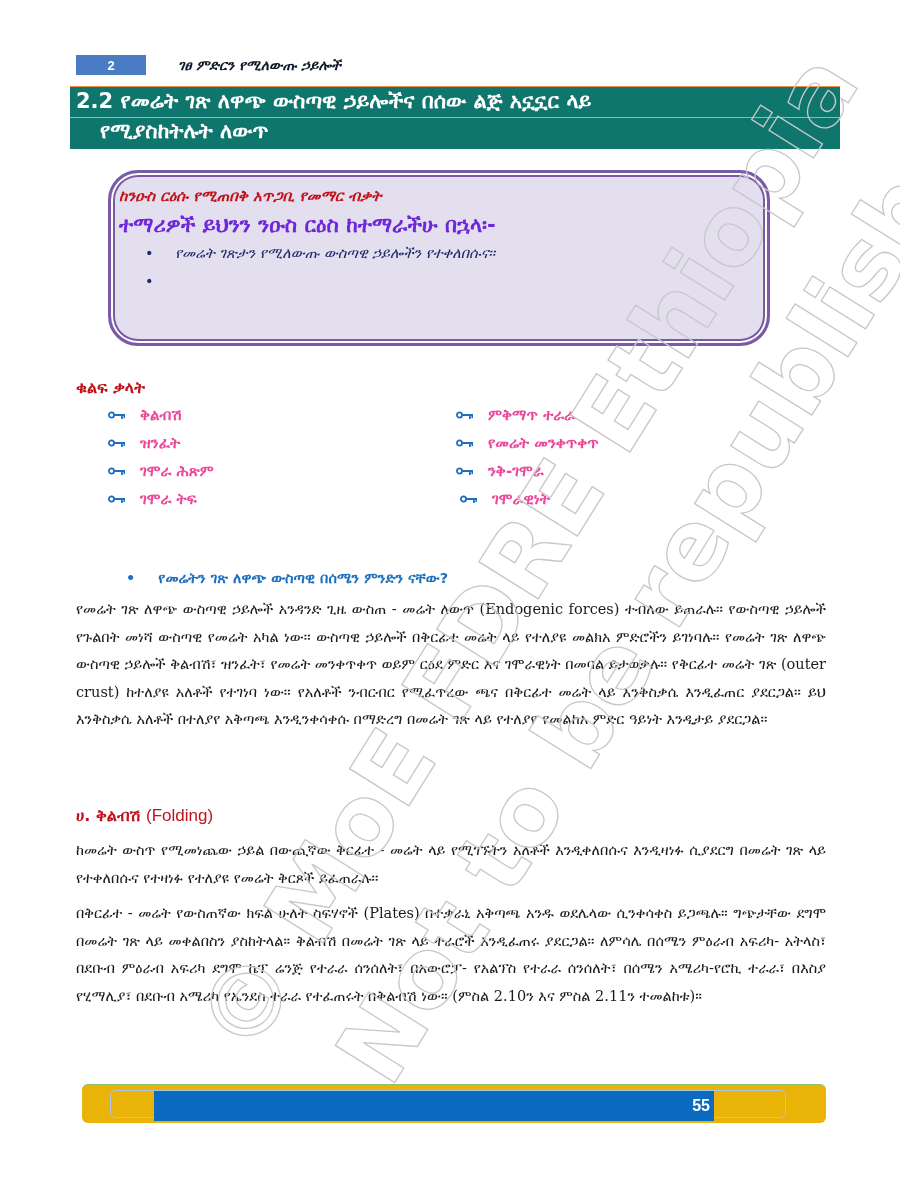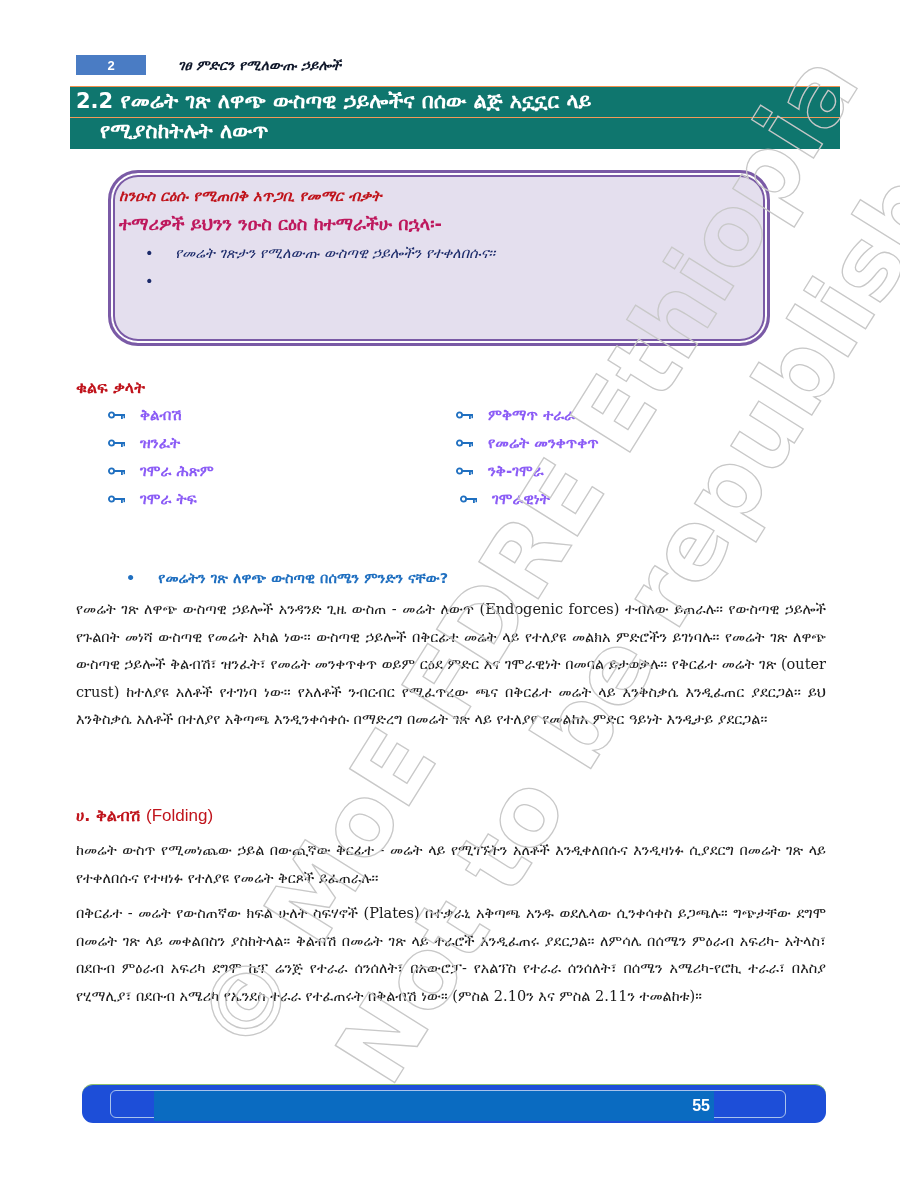--- a/index.html
+++ b/index.html
@@ -38,38 +38,38 @@
     .objectives {
       position: absolute; left: 108px; top: 170px; width: 656px; height: 170px;
       background: #e4dfee; border: 3px solid #7a5aa6; border-radius: 30px;
       box-shadow: inset 0 0 0 2px #ffffff, inset 0 0 0 4px #7a5aa6;
     }
     .obj-heading {
       position: absolute; left: 8px; top: 14px; color: #c0141c; font-style: italic; font-weight: bold;
       font-size: 15px; font-family: "DejaVu Sans", sans-serif;
     }
     .obj-intro {
-      position: absolute; left: 8px; top: 40px; color: #be185d; font-weight: bold; font-size: 18px;
+      position: absolute; left: 8px; top: 40px; color: #6d28d9; font-weight: bold; font-size: 21px;
       font-family: "DejaVu Sans", sans-serif;
     }
     .obj-list { position: absolute; left: 34px; top: 66px; margin: 0; padding: 0; list-style: none; }
     .obj-list li {
       position: relative; padding-left: 30px; color: #1b2a6a; font-style: italic; font-size: 14.5px;
       line-height: 28px; width: 560px; font-family: "DejaVu Sans", sans-serif;
     }
     .obj-list li .bullet { position: absolute; left: 0; top: 0; font-style: normal; color: #1b2a6a; }
 
     
     .kt-heading {
       position: absolute; left: 76px; top: 378px; color: #c0141c; font-weight: bold; font-size: 16px;
       font-family: "DejaVu Sans", sans-serif;
     }
     .kt-grid { position: absolute; left: 108px; top: 404px; width: 560px; }
     .kt-item {
-      position: absolute; display: flex; align-items: center; height: 22px; color: #8b5cf6;
+      position: absolute; display: flex; align-items: center; height: 22px; color: #ec4899;
       font-weight: bold; font-size: 15px; font-family: "DejaVu Sans", sans-serif; white-space: nowrap;
     }
     .key-icon { width: 18px; height: 10px; margin-right: 14px; position: relative; }
     .key-icon svg { display: block; }
 
     
     .sub-heading {
       position: absolute; left: 76px; top: 535px; color: #4f6b1a; font-weight: bold; font-size: 19px;
       font-family: "DejaVu Sans", sans-serif; display: flex; align-items: center; white-space: nowrap;
     }
@@ -90,22 +90,22 @@
     .p3 { top: 900px; }
 
     .fold-heading {
       position: absolute; left: 76px; top: 806px; color: #c0141c; font-weight: bold; font-size: 16px;
       font-family: "DejaVu Sans", sans-serif;
     }
     .fold-heading .en { font-family: "Liberation Sans", sans-serif; font-weight: normal; font-size: 17px; }
 
     
     .footer {
-      position: absolute; left: 82px; top: 1084px; width: 744px; height: 38px; background: #1d4ed8;
-      border-radius: 11px; border-top: 1px solid #8ec06a;
+      position: absolute; left: 82px; top: 1084px; width: 744px; height: 38px; background: #eab308;
+      border-radius: 6px; border-top: 1px solid #8ec06a;
     }
     .footer .inner {
       position: absolute; left: 28px; top: 5px; width: 674px; height: 26px;
       border: 1px solid #a9c3ec; border-radius: 6px;
     }
     .footer .band { position: absolute; left: 72px; top: 6px; width: 560px; height: 30px; background: #0a6bc1; }
     .footer .pnum {
       position: absolute; right: 0; top: 6px; color: #ffffff; font-weight: bold; font-size: 16px;
       font-family: "Liberation Sans", sans-serif; padding-right: 4px;
     }

